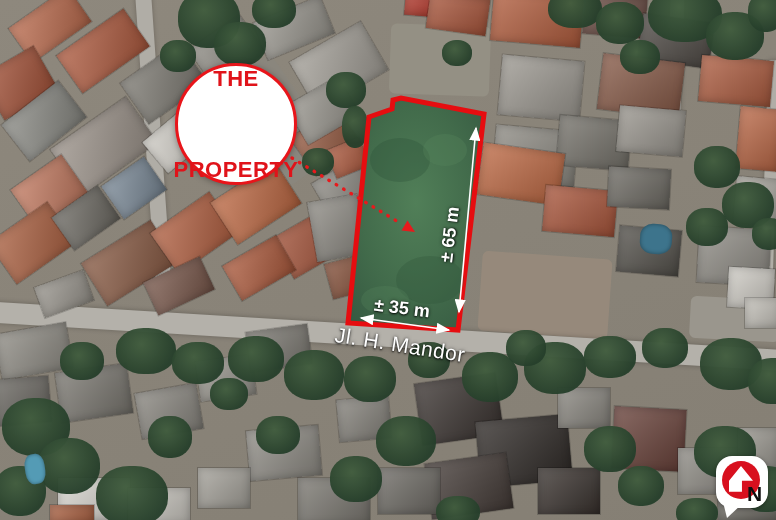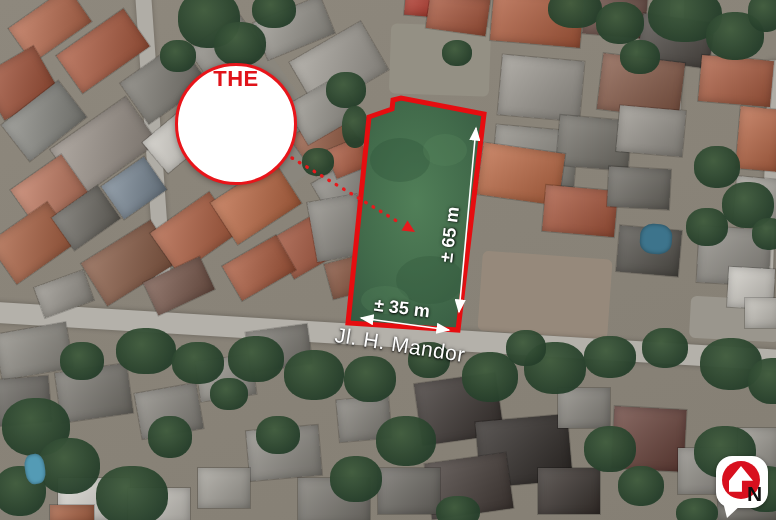--- a/index.html
+++ b/index.html
@@ -216,20 +216,21 @@
     <line x1="476" y1="128" x2="459" y2="312" stroke="#ffffff" stroke-width="1.6" marker-start="url(#ah)" marker-end="url(#ah)"></line>
     <line x1="361" y1="318" x2="449" y2="330" stroke="#ffffff" stroke-width="1.6" marker-start="url(#ah)" marker-end="url(#ah)"></line>
   </svg>
 
   <div class="anno-text dim-height">± 65 m</div>
   <div class="anno-text dim-width">± 35 m</div>
   <div class="anno-text street">Jl. H. Mandor</div>
 
   <div class="badge">
     <span>THE</span>
+    <span>PROPERTY</span>
   </div>
 
   <div class="north">
     <div class="bubble"></div>
     <div class="tail"></div>
     <div class="disc"></div>
     <div class="arrow"></div>
     <div class="n-label">N</div>
   </div>
 

